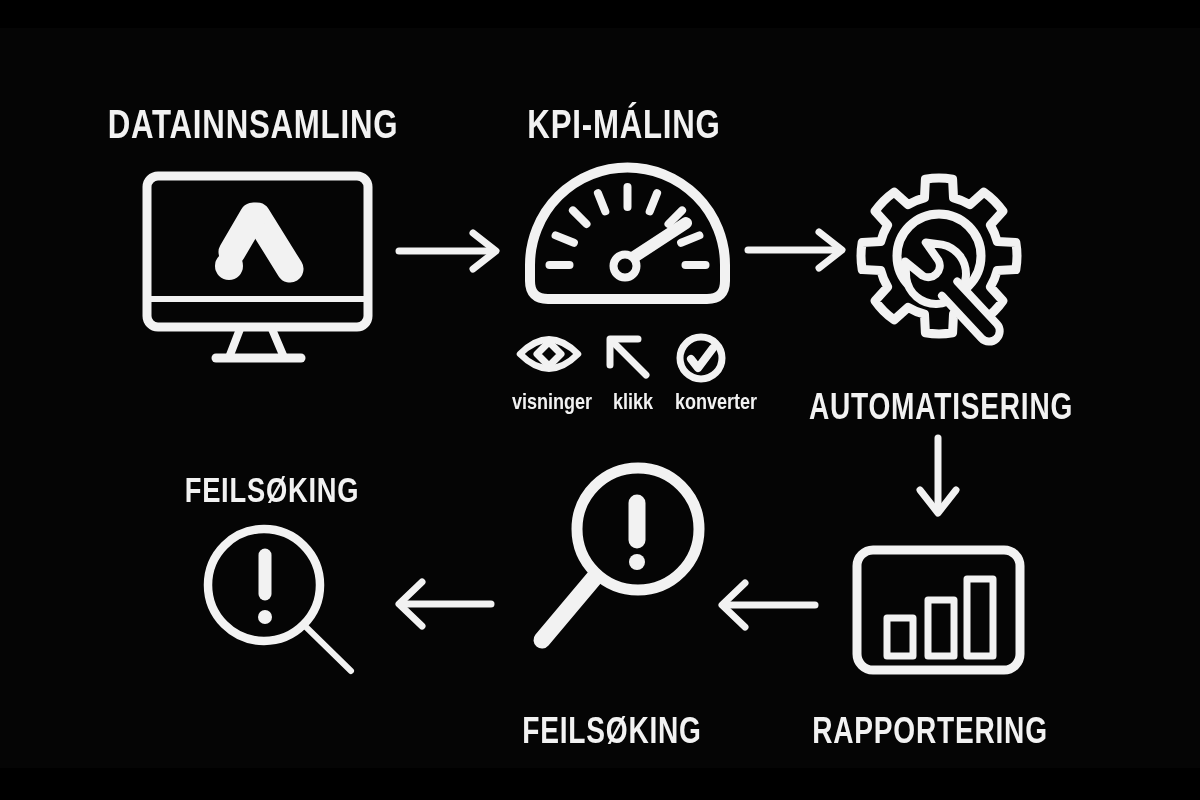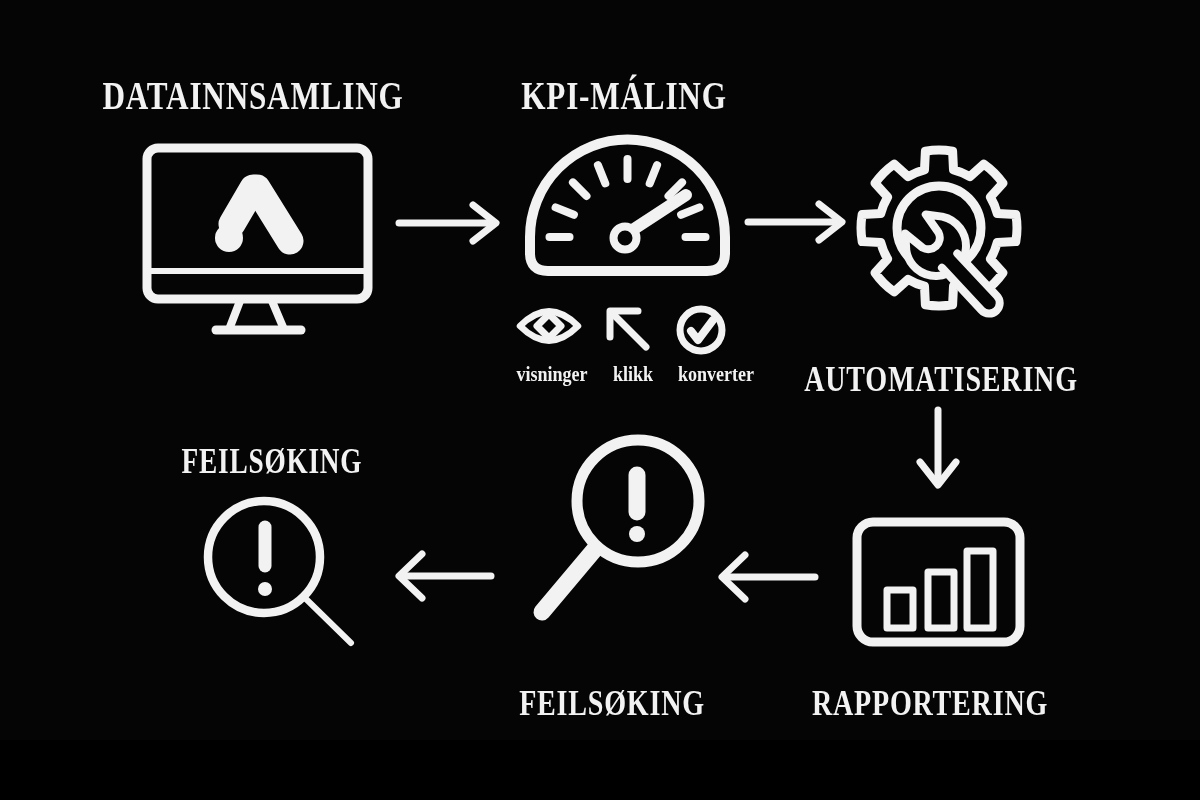--- a/index.html
+++ b/index.html
@@ -1,18 +1,18 @@
 <!DOCTYPE html>
 <html><head>
 <meta charset="utf-8">
 <style>
   html,body{margin:0;padding:0;background:#000;}
   .stage{
     position:relative;width:1200px;height:740px;overflow:hidden;
-    background:#050505;font-family:Liberation Serif, serif;
+    background:#050505;font-family:Liberation Sans, sans-serif;margin-top:28px;
   }
   .art{position:absolute;left:0;top:0;}
   .lbl{
     position:absolute;color:#f2f2f2;font-weight:bold;white-space:nowrap;
     line-height:1;letter-spacing:1px;
     transform:translateX(-50%) scaleX(0.78);
   }
   .lbl-xl{font-size:40px;}
   .lbl-lg{font-size:36px;}
   .lbl-md{font-size:35px;}

